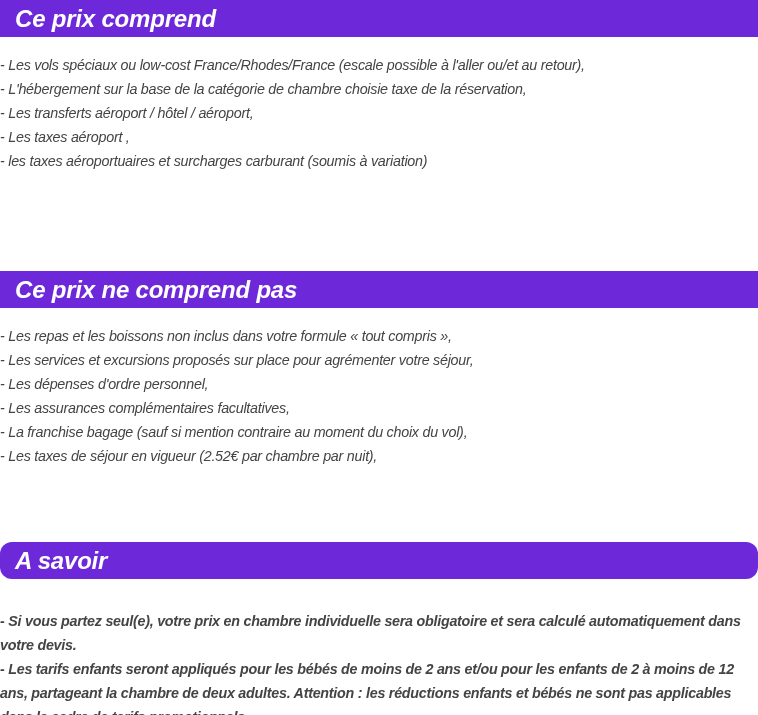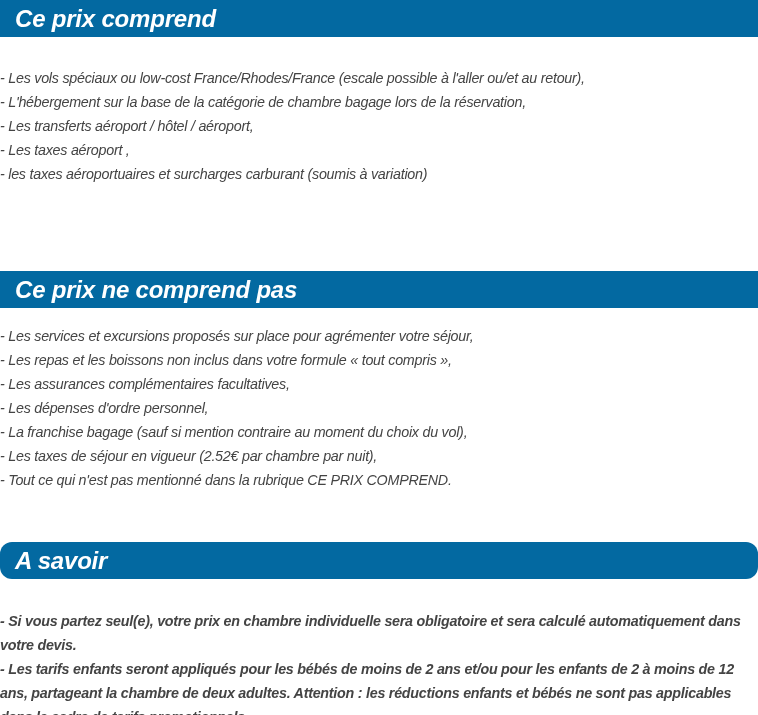--- a/index.html
+++ b/index.html
@@ -12,21 +12,21 @@
       height: 715px;
       overflow: hidden;
       font-family: "Liberation Sans", "DejaVu Sans", sans-serif;
       position: relative;
     }
     .section-header {
       position: absolute;
       left: 0;
       width: 758px;
       height: 37px;
-      background: #0369a1;
+      background: #6d28d9;
       color: #ffffff;
       font-style: italic;
       font-weight: bold;
       font-size: 24px;
       line-height: 37px;
       padding-left: 15px;
       box-sizing: border-box;
       letter-spacing: -0.2px;
     }
     .section-body {
@@ -47,39 +47,38 @@
       display: block;
       white-space: normal;
     }
   </style>
 </head>
 <body>
 
 <div class="section-header" style="top:0px;">
   <span>Ce prix comprend</span>
 </div>
-<div class="section-body" style="top:66px;">
+<div class="section-body" style="top:53px;">
   <span class="line">- Les vols spéciaux ou low-cost France/Rhodes/France (escale possible à l'aller ou/et au retour),</span>
-  <span class="line">- L'hébergement sur la base de la catégorie de chambre bagage lors de la réservation,</span>
+  <span class="line">- L'hébergement sur la base de la catégorie de chambre choisie taxe de la réservation,</span>
   <span class="line">- Les transferts aéroport / hôtel / aéroport,</span>
   <span class="line">- Les taxes aéroport ,</span>
   <span class="line">- les taxes aéroportuaires et surcharges carburant (soumis à variation)</span>
 </div>
 
 <div class="section-header" style="top:271px;">
   <span>Ce prix ne comprend pas</span>
 </div>
 <div class="section-body" style="top:324px;">
+  <span class="line">- Les repas et les boissons non inclus dans votre formule « tout compris »,</span>
   <span class="line">- Les services et excursions proposés sur place pour agrémenter votre séjour,</span>
-  <span class="line">- Les repas et les boissons non inclus dans votre formule « tout compris »,</span>
+  <span class="line">- Les dépenses d'ordre personnel,</span>
   <span class="line">- Les assurances complémentaires facultatives,</span>
-  <span class="line">- Les dépenses d'ordre personnel,</span>
   <span class="line">- La franchise bagage (sauf si mention contraire au moment du choix du vol),</span>
   <span class="line">- Les taxes de séjour en vigueur (2.52€ par chambre par nuit),</span>
-  <span class="line">- Tout ce qui n'est pas mentionné dans la rubrique CE PRIX COMPREND.</span>
 </div>
 
 <div class="section-header" style="top:542px;border-radius:12px;">
   <span>A savoir</span>
 </div>
 <div class="section-body" style="top:609px;font-weight:bold;">
   <span class="wrap-line">- Si vous partez seul(e), votre prix en chambre individuelle sera obligatoire et sera calculé automatiquement dans votre devis.</span>
   <span class="wrap-line">- Les tarifs enfants seront appliqués pour les bébés de moins de 2 ans et/ou pour les enfants de 2 à moins de 12 ans, partageant la chambre de deux adultes. Attention : les réductions enfants et bébés ne sont pas applicables dans le cadre de tarifs promotionnels.</span>
 </div>
 

